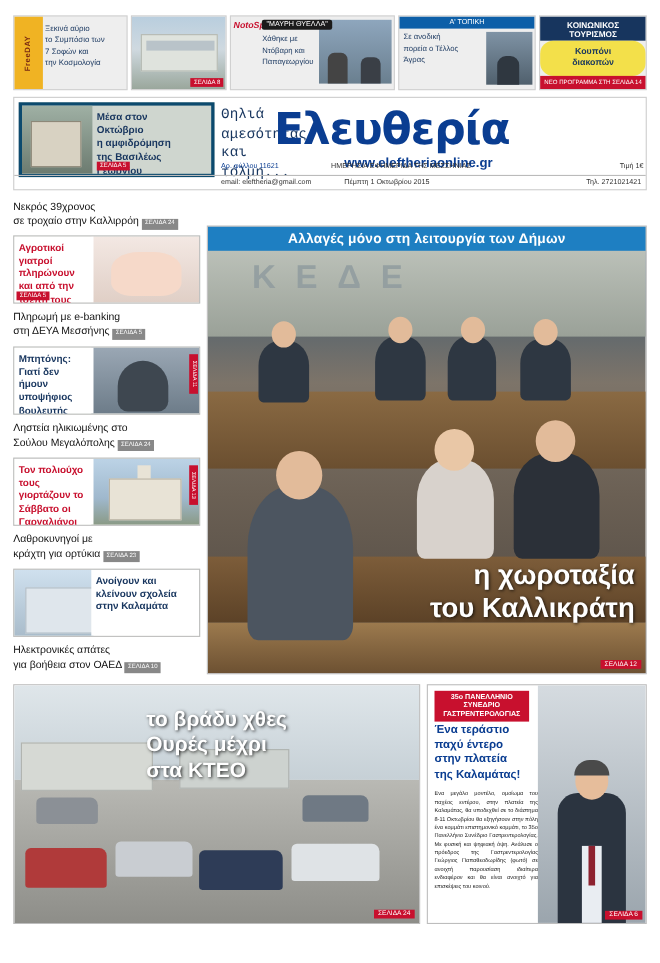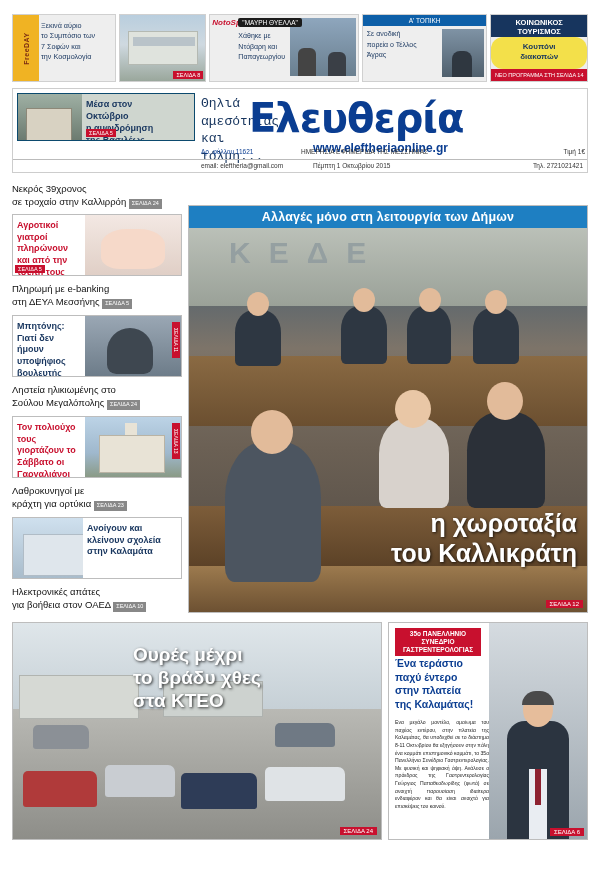--- a/index.html
+++ b/index.html
@@ -49,21 +49,21 @@
   .ad4 .txt { position:absolute; left:4px; top:14px; right:46px; font-size:7px; line-height:1.5; color:#17355e;}
   .ad4 .ph { position:absolute; right:2px; top:14px; width:42px; height:48px; background:linear-gradient(#7f93a5,#50606d); }
   .ad4 .ph:after{content:"";position:absolute;left:10px;bottom:0;width:20px;height:26px;background:#2f3740;border-radius:8px 8px 0 0;}
 
   .ad5 .top { position:absolute; left:0; top:0; width:100%; height:22px; background:#17355e; color:#fff; font-size:7.5px; font-weight:bold; text-align:center; padding-top:3px; line-height:1.25;}
   .ad5 .mid { position:absolute; left:0; top:22px; width:100%; height:32px; background:#f3e04a; color:#17355e; font-size:8px; font-weight:bold; text-align:center; padding-top:5px; line-height:1.3;border-radius:12px;}
   .ad5 .bot { position:absolute; left:0; bottom:0; width:100%; height:12px; background:#c8102e; color:#fff; font-size:5.5px; text-align:center; line-height:12px;}
 
   
   .masthead { position:absolute; left:12px; top:88px; width:576px; height:85px; border:1px solid #cdcdcd; }
-  .mh-left { position:absolute; left:4px; top:4px; width:178px; height:48px; border:1px solid #0c4a6e; overflow:hidden; background:#cfd6cf;}
+  .mh-left { position:absolute; left:4px; top:4px; width:178px; height:68px; border:3px solid #0c4a6e; overflow:hidden; background:#cfd6cf;}
   .mh-left .tram { position:absolute; left:0; top:0; width:64px; height:100%; background:linear-gradient(#9fb0a4,#6c7b70); }
   .mh-left .tram:after{content:"";position:absolute;left:8px;top:14px;width:44px;height:40px;background:#d8d2c2;border:1px solid #8d8878;}
   .mh-left .txt { position:absolute; left:68px; top:4px; right:4px; font-size:9px; font-weight:bold; color:#17355e; line-height:1.35;}
   .mh-left .sel { position:absolute; left:68px; bottom:3px; background:#c8102e; color:#fff; font-size:5.5px; padding:1px 3px;}
   .mh-small { position:absolute; left:188px; top:6px; width:52px; font-size:13px; color:#17355e; line-height:1.35; font-family:Liberation Mono, monospace;}
   .logo { position:absolute; left:236px; top:6px; font-size:40px; font-weight:bold; color:#0a3d91; letter-spacing:-1px; font-family:"DejaVu Sans", sans-serif;}
   .site { position:absolute; left:300px; top:52px; font-size:12px; font-weight:bold; color:#0a3d91;}
   .mh-bar { position:absolute; left:0; bottom:0; width:100%; height:13px; border-top:1px solid #bbb; font-size:6.5px; color:#333; }
   .mh-bar div { position:absolute; top:2px; }
   .mb1 { left:188px; } .mb3{ left:300px;} .mb5{ right:4px;}
@@ -309,22 +309,22 @@
     <div class="bl-road"></div>
     <div class="bl-bld"></div>
     <div class="bl-bld2"></div>
     <div class="car" style="left:10px; top:148px; width:74px; height:36px; background:#b03a3a;"></div>
     <div class="car" style="left:92px; top:142px; width:70px; height:32px; background:#c9cdd2;"></div>
     <div class="car" style="left:168px; top:150px; width:76px; height:36px; background:#2e3c57;"></div>
     <div class="car" style="left:252px; top:144px; width:80px; height:34px; background:#dfe3e6;"></div>
     <div class="car" style="left:20px; top:102px; width:56px; height:24px; background:#8b9096;"></div>
     <div class="car" style="left:262px; top:100px; width:60px; height:24px; background:#6f7984;"></div>
     <div class="bl-title">
+      <div>το βράδυ χθες</div>
       <div>Ουρές μέχρι</div>
-      <div>το βράδυ χθες</div>
       <div>στα ΚΤΕΟ</div>
     </div>
     <div class="bl-tag">ΣΕΛΙΔΑ 24</div>
   </div>
 
   <div class="br">
     <div class="br-photo">
       <div class="suit"></div>
         <div class="shirt"></div>
         <div class="tie"></div>

